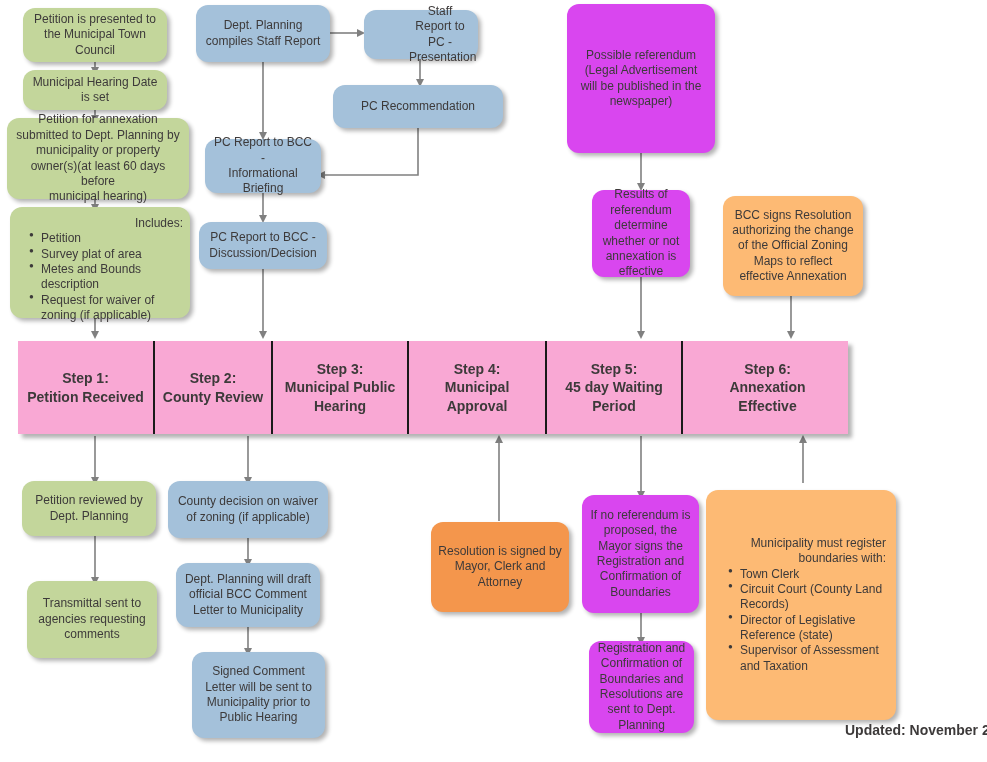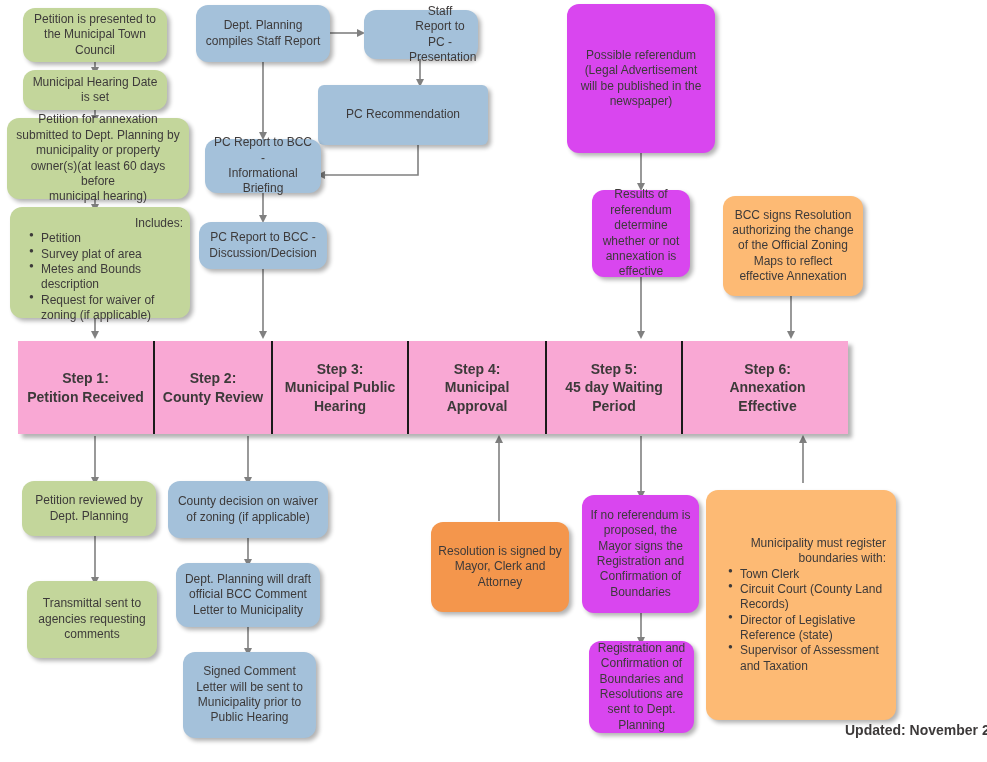--- a/index.html
+++ b/index.html
@@ -183,21 +183,21 @@
   <div class="node blue" style="left:196px; top:5px;   width:134px; height:57px;">
     <span class="txt" style="white-space: pre-line;">Dept. Planning
 compiles Staff Report</span>
   </div>
 
   <div class="node blue" style="left:364px; top:10px;  width:114px; height:49px;padding-left:45px;">
     <span class="txt" style="white-space: pre-line;">Staff Report to PC -
 Presentation</span>
   </div>
 
-  <div class="node blue" style="left:318px; top:85px;  width:170px; height:60px;border-radius:6px;">
+  <div class="node blue" style="left:333px; top:85px;  width:170px; height:43px;">
     <span class="txt">PC  Recommendation</span>
   </div>
 
   <div class="node blue" style="left:205px; top:139px; width:116px; height:54px;">
     <span class="txt" style="white-space: pre-line;">PC Report to BCC -
 Informational
 Briefing</span>
   </div>
 
   <div class="node blue" style="left:199px; top:222px; width:128px; height:47px;">
@@ -261,21 +261,21 @@
     <span class="txt" style="white-space: pre-line;">County decision on waiver
 of zoning (if applicable)</span>
   </div>
 
   <div class="node blue" style="left:176px; top:563px; width:144px; height:64px;">
     <span class="txt" style="white-space: pre-line;">Dept. Planning will draft
 official BCC Comment
 Letter to Municipality</span>
   </div>
 
-  <div class="node blue" style="left:183px; top:652px; width:133px; height:86px;">
+  <div class="node blue" style="left:192px; top:652px; width:133px; height:86px;">
     <span class="txt" style="white-space: pre-line;">Signed Comment
 Letter will be sent to
 Municipality prior to
 Public Hearing</span>
   </div>
 
   <div class="node orange" style="left:431px; top:522px; width:138px; height:90px;">
     <span class="txt" style="white-space: pre-line;">Resolution is signed by
 Mayor, Clerk and
 Attorney</span>

